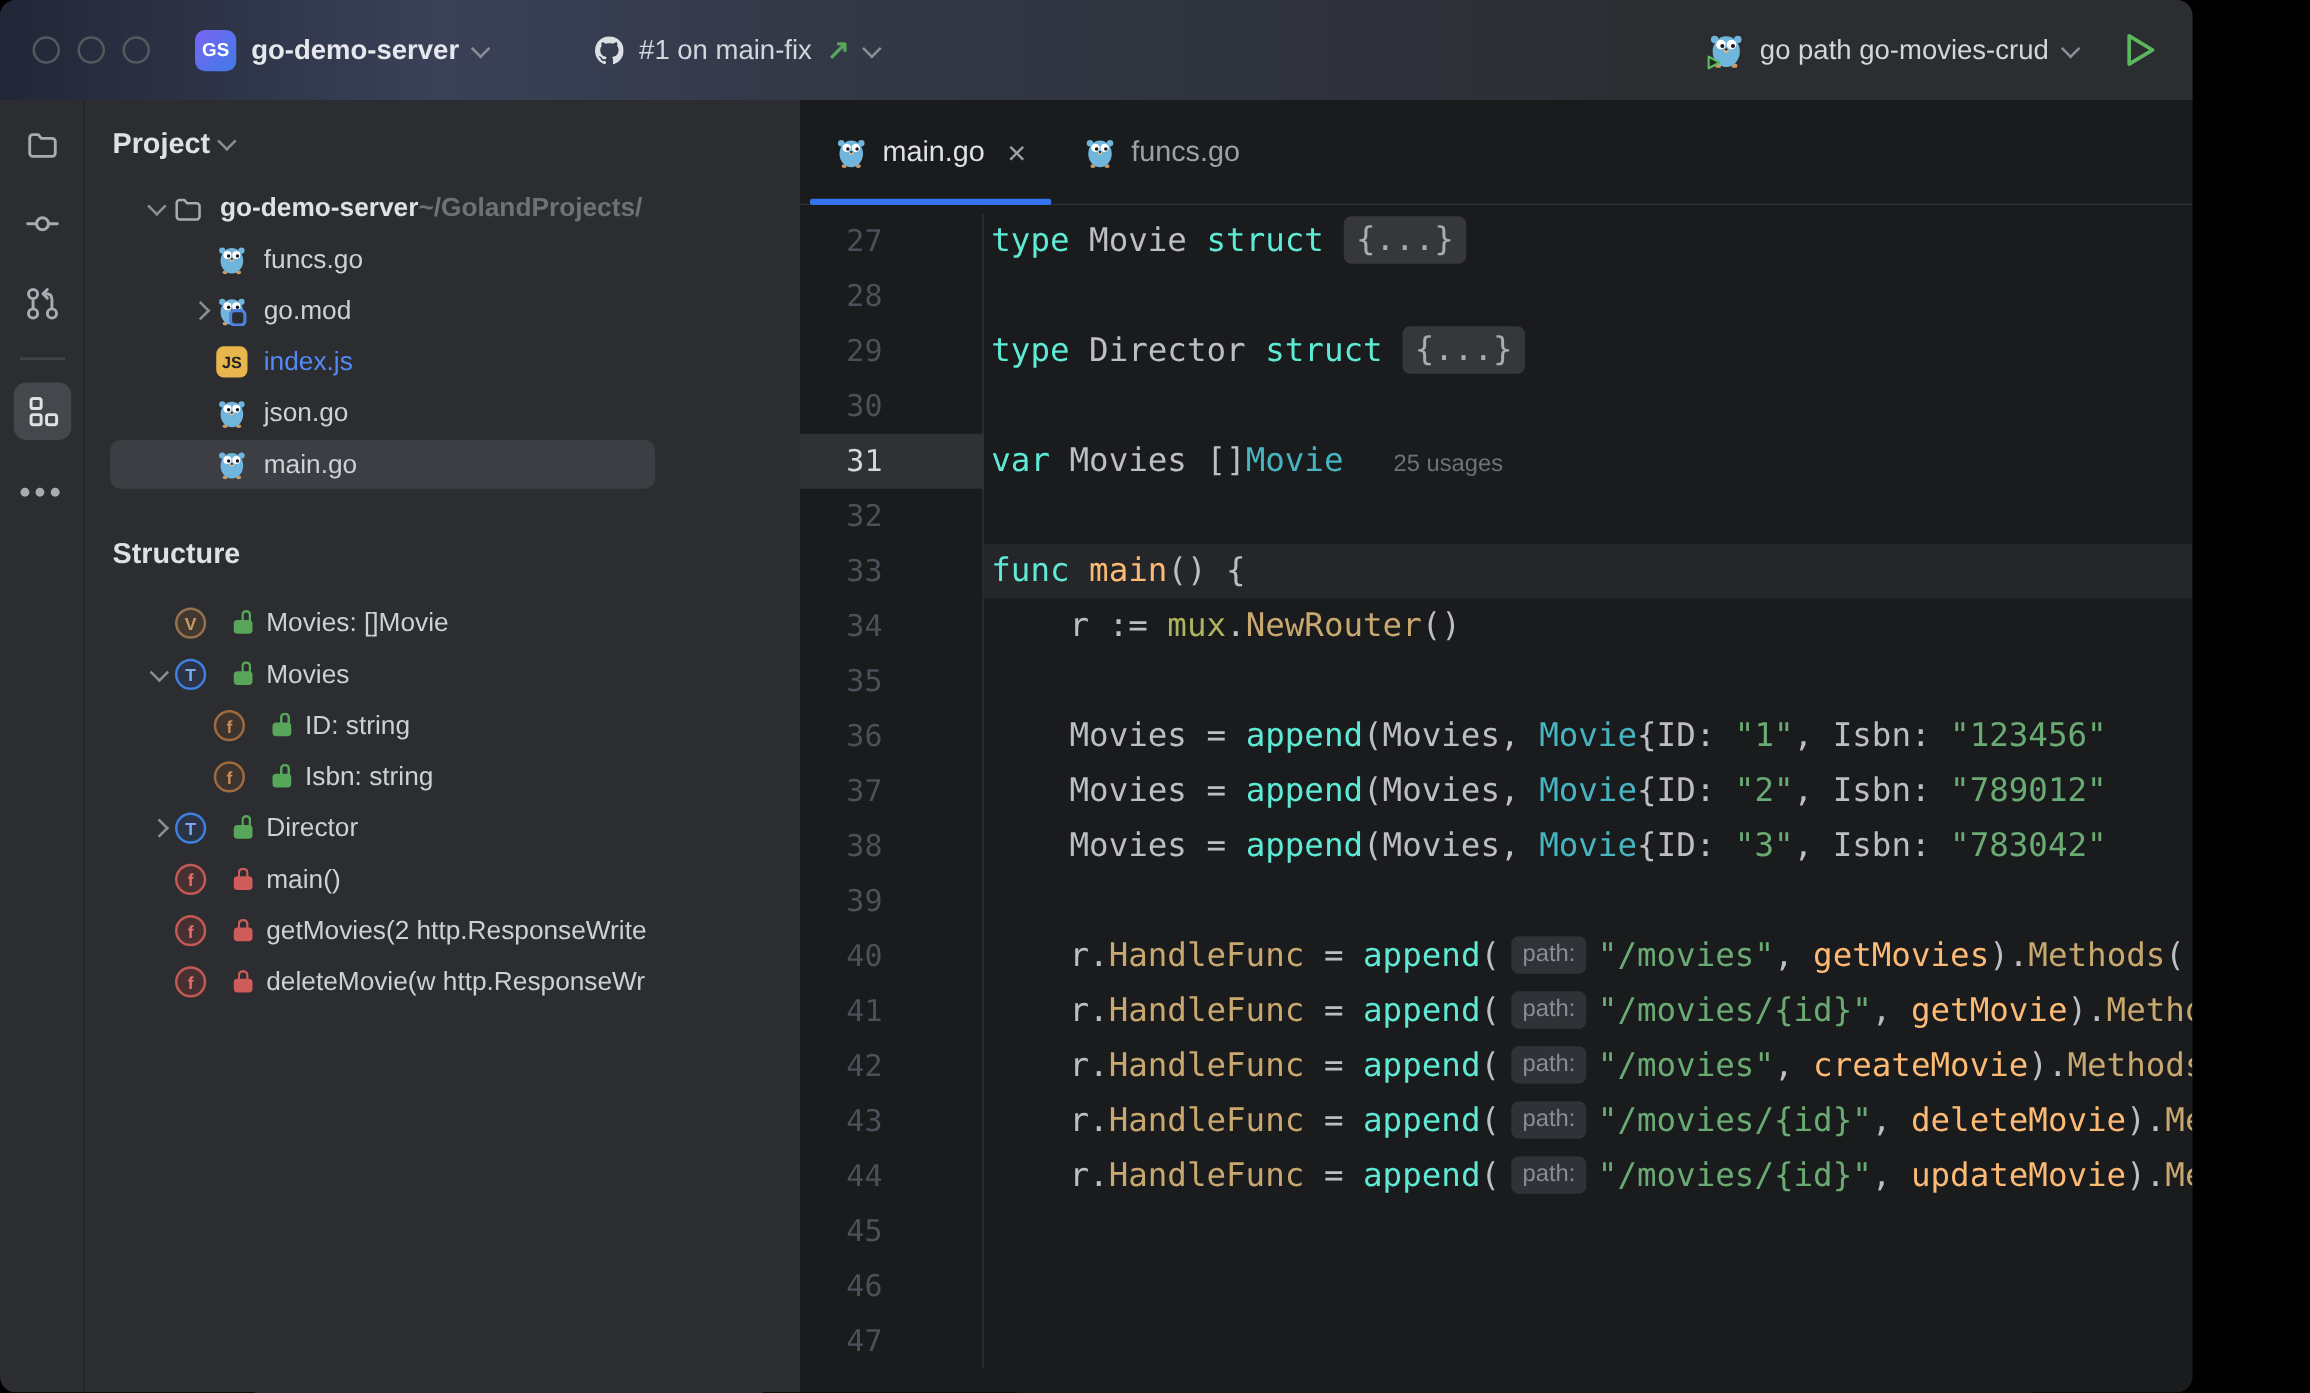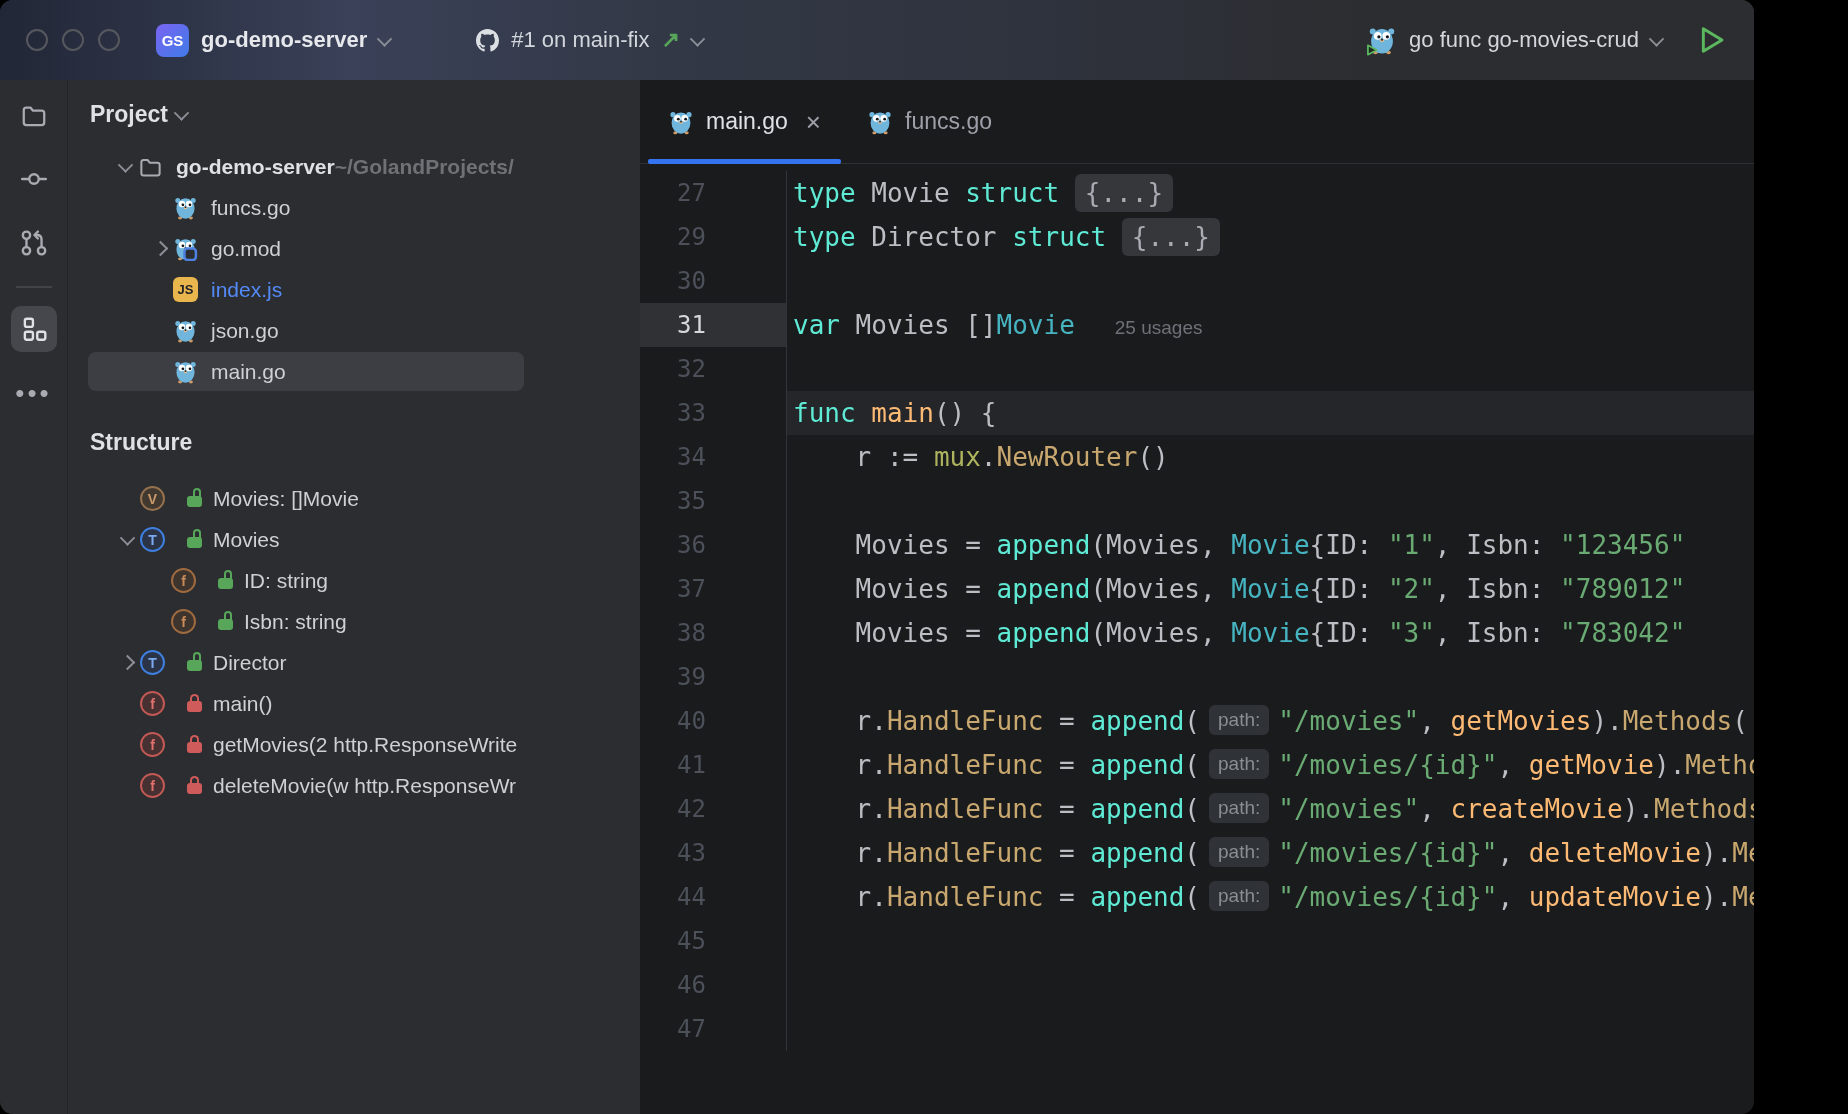--- a/index.html
+++ b/index.html
@@ -164,21 +164,21 @@
 
     <div class="tb-group">
       <span style="position:relative;display:inline-block;width:30px;height:30px;">
         <svg width="30" height="30" viewBox="0 0 24 24">
             <use href="#gopher"></use>
           </svg>
         <svg width="14" height="14" viewBox="0 0 24 24" style="position:absolute;left:-2px;bottom:-2px;">
           <path d="M5 4 L20 12 L5 20 Z" fill="#1E2A22" stroke="#5CB85F" stroke-width="3" stroke-linejoin="round"></path>
         </svg>
       </span>
-      <span class="tb-text">go func go-movies-crud</span>
+      <span class="tb-text">go path go-movies-crud</span>
       <span class="cv down"></span>
     </div>
     <svg class="runbtn" width="32" height="32" viewBox="0 0 24 24">
         <use href="#play-ic"></use>
       </svg>
   </div>
 
   <div class="main">
 
     <div class="activity">
@@ -347,20 +347,21 @@
         </div>
         <div class="tab" style="margin-left:6px;">
           <svg width="26" height="26" viewBox="0 0 24 24">
               <use href="#gopher"></use>
             </svg>
           <span class="tlabel">funcs.go</span>
         </div>
       </div>
       <div class="codearea" id="code-area">
           <div class="crow"><div class="gut"><span class="num">27</span></div><div class="codepart"><span class="tk-kw">type</span><span class="tk-pl"> Movie </span><span class="tk-kw">struct </span><span class="fold-badge">{...}</span></div></div>
+          <div class="crow"><div class="gut"><span class="num">28</span></div><div class="codepart"></div></div>
           <div class="crow"><div class="gut"><span class="num">29</span></div><div class="codepart"><span class="tk-kw">type</span><span class="tk-pl"> Director </span><span class="tk-kw">struct </span><span class="fold-badge">{...}</span></div></div>
           <div class="crow"><div class="gut"><span class="num">30</span></div><div class="codepart"></div></div>
           <div class="crow ghl"><div class="gut"><span class="num">31</span></div><div class="codepart"><span class="tk-kw">var</span><span class="tk-pl"> Movies []</span><span class="tk-ty">Movie</span><span class="usages">25 usages</span></div></div>
           <div class="crow"><div class="gut"><span class="num">32</span></div><div class="codepart"></div></div>
           <div class="crow lhl"><div class="gut"><span class="num">33</span></div><div class="codepart"><span class="tk-kw">func </span><span class="tk-fn">main</span><span class="tk-pl">() {</span></div></div>
           <div class="crow"><div class="gut"><span class="num">34</span></div><div class="codepart"><span class="tk-pl">    r := </span><span class="tk-pkg">mux</span><span class="tk-pl">.</span><span class="tk-call">NewRouter</span><span class="tk-pl">()</span></div></div>
           <div class="crow"><div class="gut"><span class="num">35</span></div><div class="codepart"></div></div>
           <div class="crow"><div class="gut"><span class="num">36</span></div><div class="codepart"><span class="tk-pl">    Movies = </span><span class="tk-kw">append</span><span class="tk-pl">(Movies, </span><span class="tk-ty">Movie</span><span class="tk-pl">{ID: </span><span class="tk-str">"1"</span><span class="tk-pl">, Isbn: </span><span class="tk-str">"123456"</span></div></div>
           <div class="crow"><div class="gut"><span class="num">37</span></div><div class="codepart"><span class="tk-pl">    Movies = </span><span class="tk-kw">append</span><span class="tk-pl">(Movies, </span><span class="tk-ty">Movie</span><span class="tk-pl">{ID: </span><span class="tk-str">"2"</span><span class="tk-pl">, Isbn: </span><span class="tk-str">"789012"</span></div></div>
           <div class="crow"><div class="gut"><span class="num">38</span></div><div class="codepart"><span class="tk-pl">    Movies = </span><span class="tk-kw">append</span><span class="tk-pl">(Movies, </span><span class="tk-ty">Movie</span><span class="tk-pl">{ID: </span><span class="tk-str">"3"</span><span class="tk-pl">, Isbn: </span><span class="tk-str">"783042"</span></div></div>

